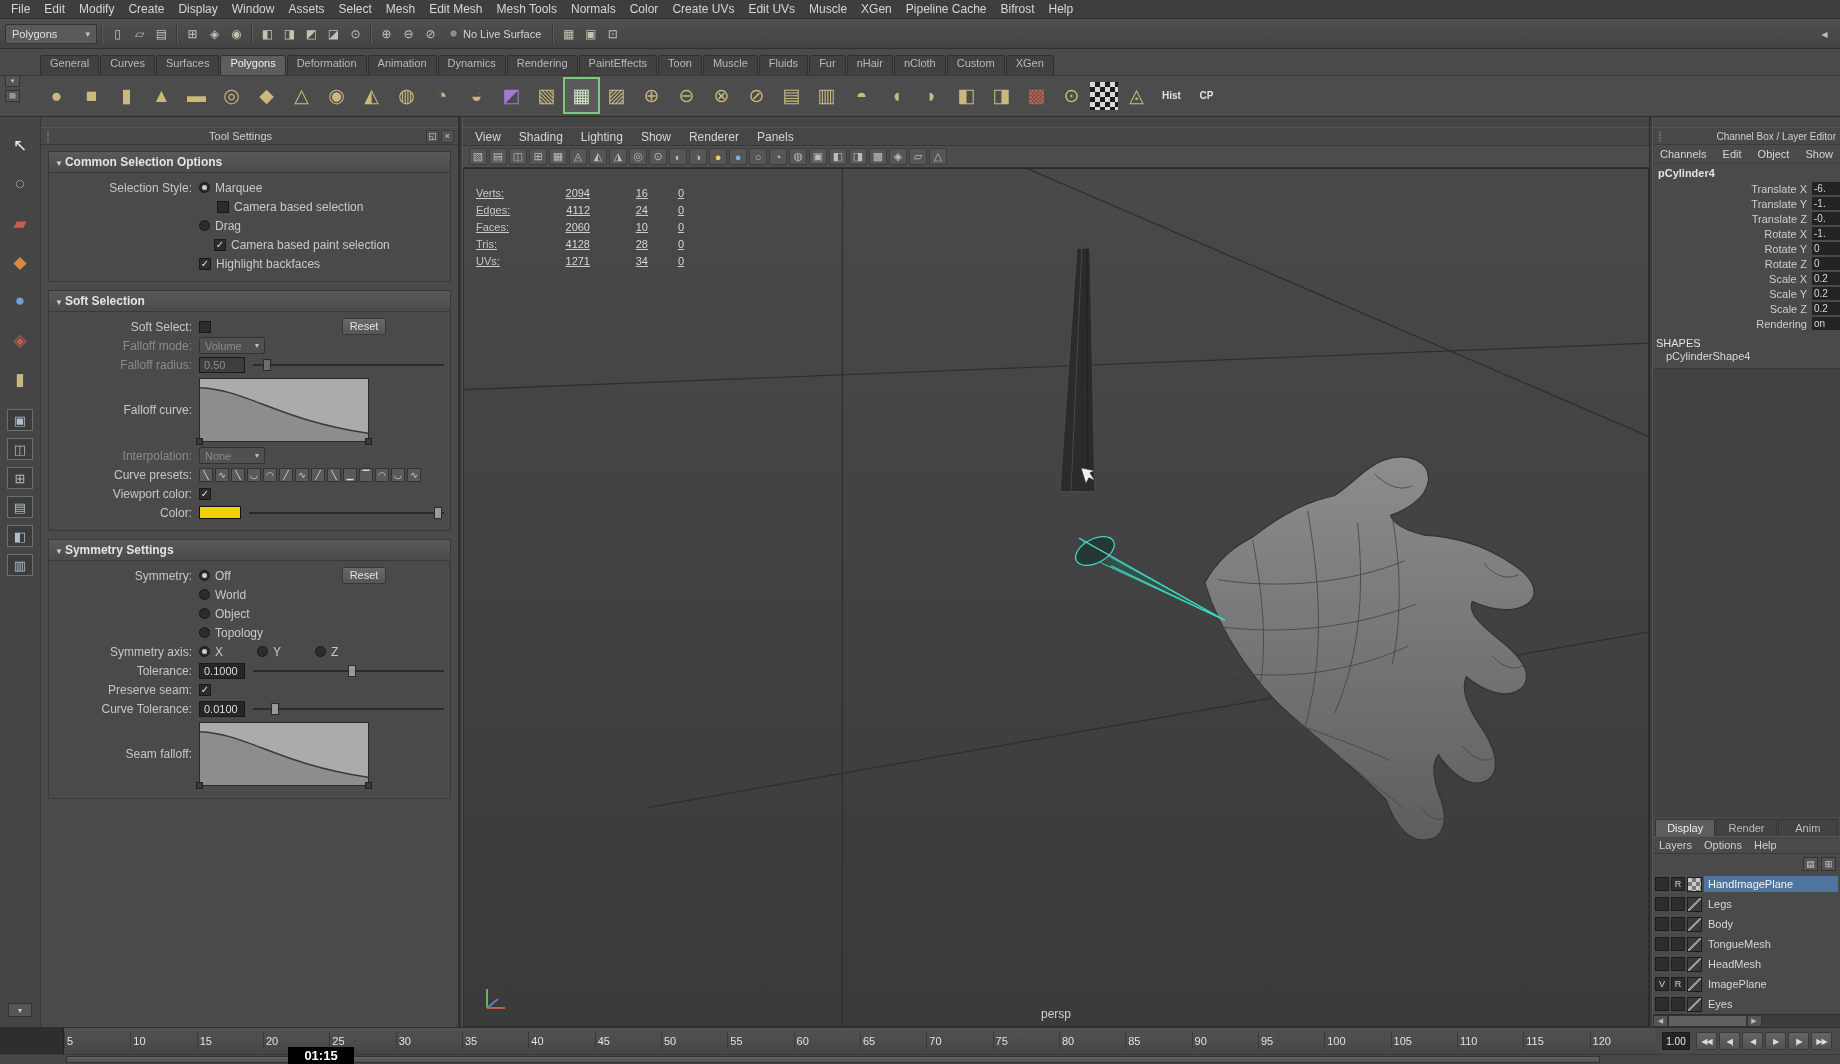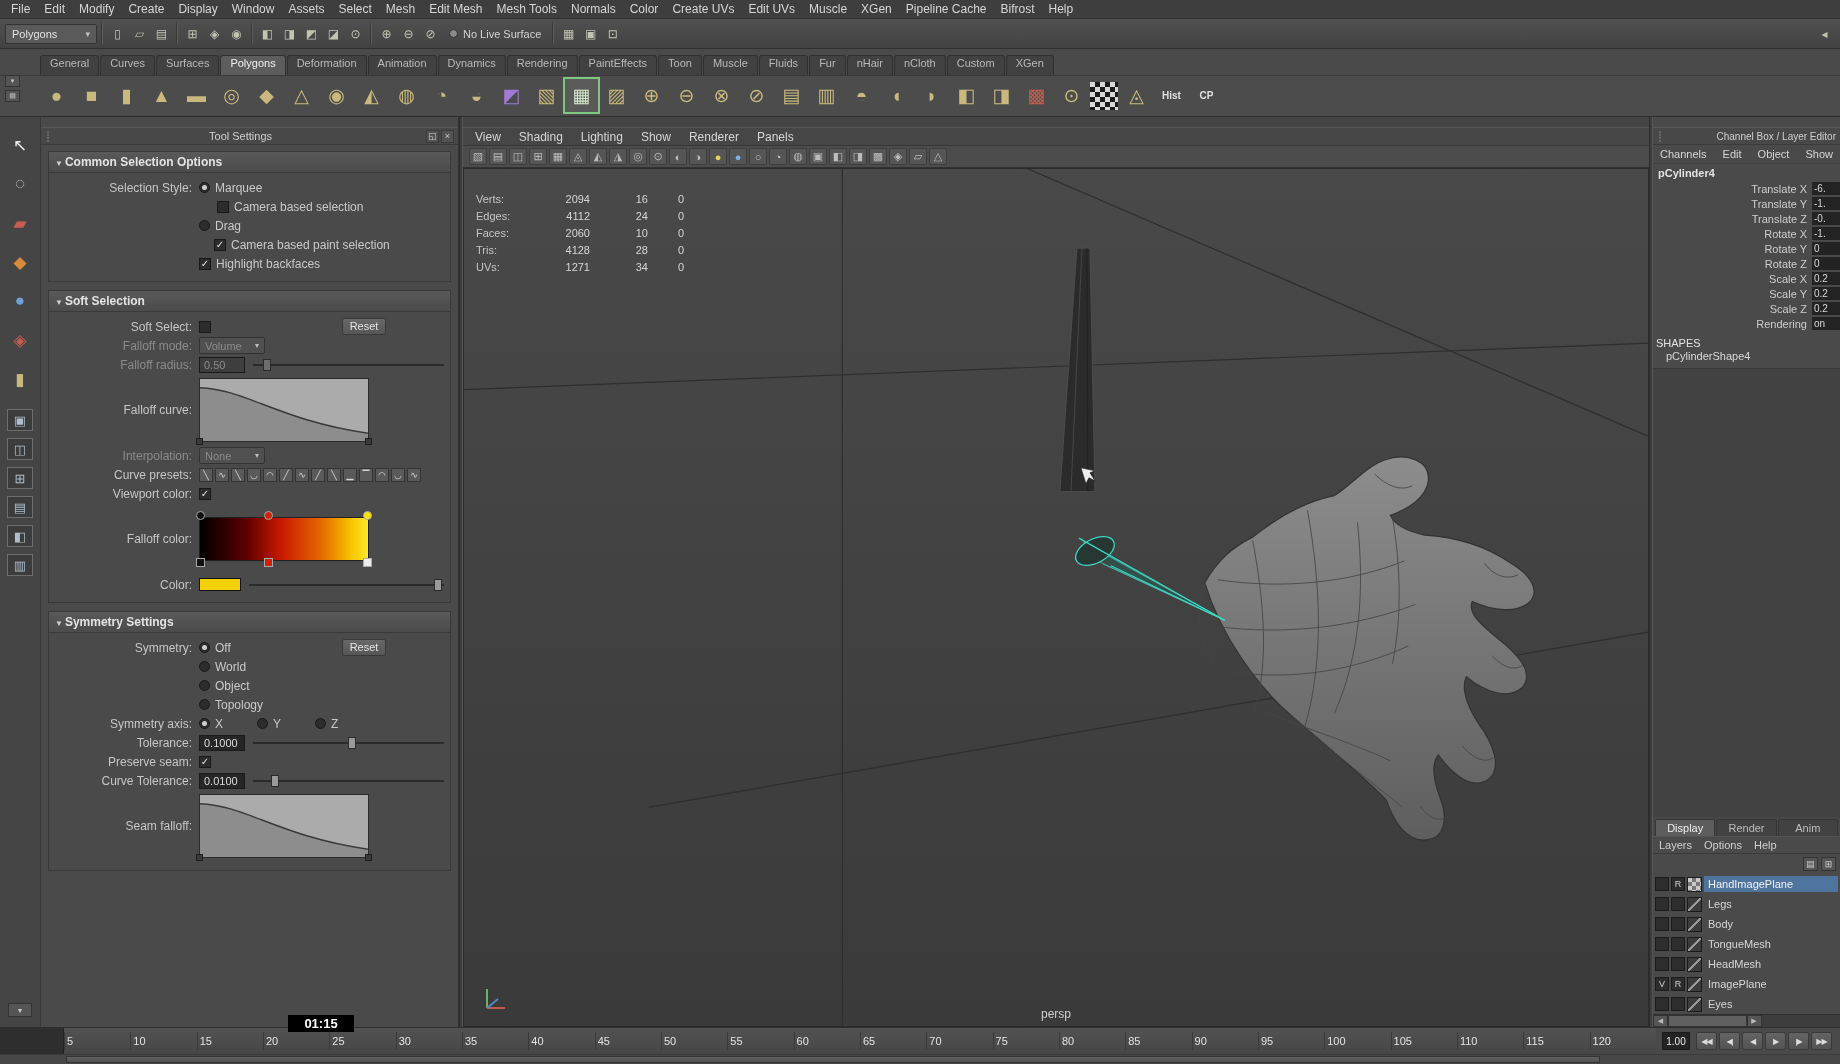--- a/index.html
+++ b/index.html
@@ -114,21 +114,21 @@
 
   
   .viewport{flex:1;min-width:0;display:flex;flex-direction:column;background:#454545;padding-top:10px;}
   .vp-menubar{height:19px;display:flex;align-items:center;gap:18px;padding:0 12px;background:#464646;border-top:1px solid #565656;border-bottom:1px solid #383838;flex:none;}
   .vp-menu-item{font-size:12px;color:#d5d5d5;white-space:nowrap;cursor:default;}
   .vp-toolbar{height:22px;display:flex;align-items:center;gap:2px;padding:0 6px;background:#4c4c4c;border-bottom:1px solid #323232;flex:none;}
   .vp-icon{width:18px;height:17px;display:flex;align-items:center;justify-content:center;font-size:11px;color:#bcbcbc;background:#555;border:1px solid #3d3d3d;border-radius:2px;flex:none;cursor:default;}
   .vp-icon.yellow{color:#e8d44d;} .vp-icon.blue{color:#7fb2e0;}
   .vp-canvas{flex:1;position:relative;overflow:hidden;background:linear-gradient(#494949,#3a3a3a);border:1px solid #2b2b2b;}
   .scene{position:absolute;inset:0;width:100%;height:100%;}
-  .hud{position:absolute;top:22px;left:12px;}
+  .hud{position:absolute;top:16px;left:12px;text-decoration:underline;}
   .hud-row{display:grid;grid-template-columns:52px 62px 58px 36px;font-size:11px;line-height:17px;}
   .hud-label{color:#c6c6c6;}
   .num{text-align:right;color:#d6d6d6;}
   .cam-label{position:absolute;bottom:5px;left:50%;transform:translateX(-50%);font-size:12px;color:#cfcfcf;}
   .axis{position:absolute;left:14px;bottom:12px;width:36px;height:36px;}
 
   
   .rightpanel{width:187px;flex:none;background:#4a4a4a;display:flex;flex-direction:column;padding-top:10px;}
   .rp-titlebar{height:18px;display:flex;align-items:center;background:#484848;border-top:1px solid #585858;border-bottom:1px solid #3a3a3a;padding:0 4px;font-size:10px;color:#cfcfcf;flex:none;}
   .rp-title{flex:1;text-align:right;white-space:nowrap;overflow:hidden;}
@@ -170,21 +170,21 @@
   .tick::before{content:"";position:absolute;left:0;top:4px;bottom:4px;width:1px;background:#3a3a3a;}
   .tick span{padding-left:3px;}
   .tl-current{width:28px;margin:4px 6px;background:#242424;border:1px solid #1a1a1a;color:#e8e8e8;font-size:10px;display:flex;align-items:center;justify-content:center;flex:none;}
   .tl-controls{display:flex;align-items:center;gap:2px;padding-right:8px;flex:none;}
   .tl-btn{width:21px;height:18px;background:linear-gradient(#646464,#535353);border:1px solid #393939;border-radius:2px;color:#dcdcdc;font-size:8px;display:flex;align-items:center;justify-content:center;letter-spacing:-1px;cursor:default;}
 
   
   .rangebar{height:10px;background:#474747;position:relative;border-top:1px solid #3b3b3b;flex:none;}
   .range-inner{position:absolute;left:66px;right:240px;top:1px;height:7px;background:linear-gradient(#616161,#525252);border:1px solid #333;}
 
-  .timestamp-overlay{position:absolute;left:288px;top:1015px;width:66px;height:17px;background:#000;color:#fff;
+  .timestamp-overlay{position:absolute;left:288px;top:1047px;width:66px;height:17px;background:#000;color:#fff;
     font-size:13px;font-weight:bold;display:flex;align-items:flex-start;justify-content:center;z-index:40;overflow:hidden;line-height:18px;}
 </style>
 </head>
 <body>
 
 <div class="app">
 
   <div class="menubar">
 
   <div class="menu-item">File</div>
@@ -449,31 +449,20 @@
                   <span class="preset">▁</span>
                   <span class="preset">▔</span>
                   <span class="preset">◠</span>
                   <span class="preset">◡</span>
                   <span class="preset">∿</span>
                 </span>
             </div>
             <div class="row">
               <span class="rlabel">Viewport color:</span>
               <span class="cb checked"></span>
-            </div>
-            <div class="row tall">
-              <span class="rlabel">Falloff color:</span>
-              <div class="rampwrap">
-                <span class="mk circle black pos-l"></span>
-                <span class="mk circle red pos-m"></span>
-                <span class="mk circle yellow pos-r"></span>
-                <span class="mk square black pos-l"></span>
-                <span class="mk square red pos-m"></span>
-                <span class="mk square white pos-r"></span>
-              </div>
             </div>
             <div class="row">
               <span class="rlabel">Color:</span>
               <span class="swatch"></span>
               <span class="slider long">
                   <span class="handle" style="left:185px"></span>
                 </span>
             </div>
           </div>
         </section>

